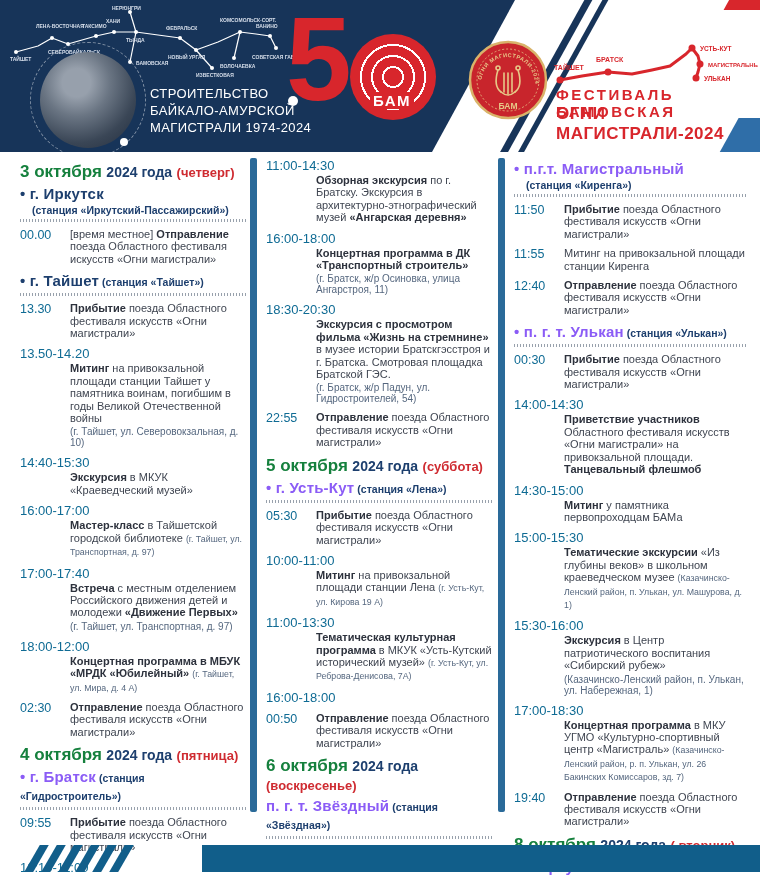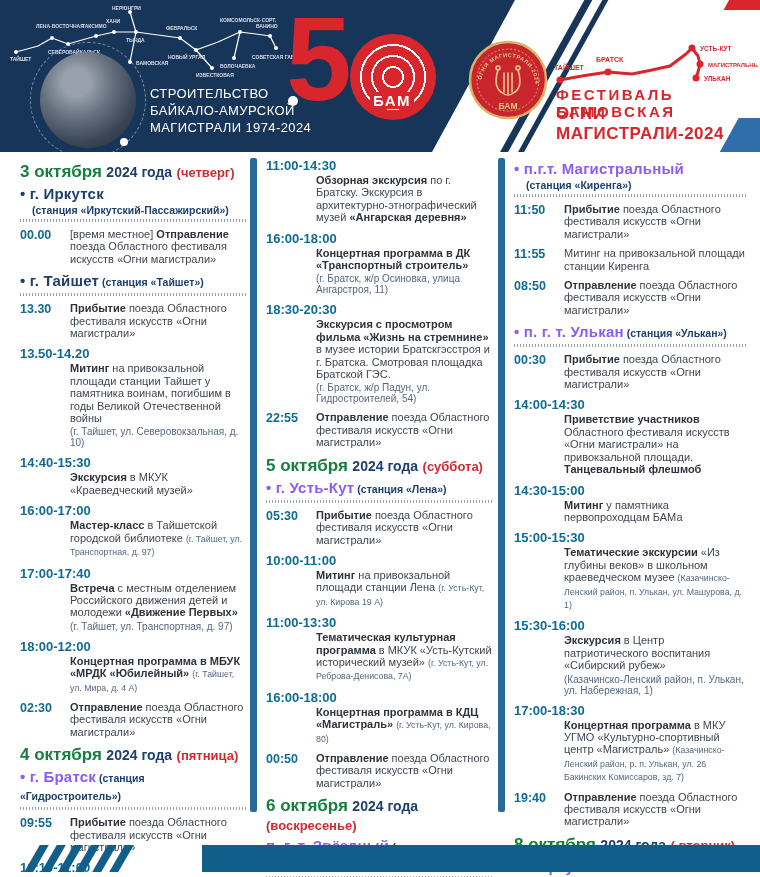--- a/index.html
+++ b/index.html
@@ -48,21 +48,21 @@
   .city-line{margin:2px 0 2px;}
   .city-name{font-weight:800;font-size:15px;letter-spacing:.2px;}
   .city-line.blue .city-name{color:#1d3f6e;}
   .city-line.red .city-name{color:#8b5cf6;}
   .city-station{font-size:10.5px;font-weight:600;color:#1d3f6e;}
   .city-station.block{display:block;margin-left:12px;margin-top:1px;}
   .rule{height:3px;margin:3px 0 6px;
         background:repeating-linear-gradient(90deg,#98a1ac 0 1px,transparent 1px 3px);}
   .event{margin:0 0 7px;}
   .event.inline{display:flex;}
-  .time{color:#0f6b94;font-weight:700;font-size:12.5px;}
+  .time{color:#0f6b94;font-weight:400;font-size:12.5px;}
   .event.inline .time{flex:0 0 48px;padding-right:2px;}
   .event.range .time{display:block;margin-bottom:1px;font-size:13px;}
   .ebody{font-size:11px;line-height:12.4px;color:#3f4551;}
   .event.inline .ebody{flex:1;}
   .event.range .ebody{margin-left:50px;}
   .eb{font-weight:700;color:#2d323d;}
   .en{font-weight:400;}
   .ev{font-size:8.8px;color:#55677f;font-weight:400;}
   .venue{font-size:10px;color:#55677f;line-height:11px;margin-top:2px;}
   
@@ -252,21 +252,20 @@
       <div class="event range">
         <span class="time">10:00-11:00</span>
         <div class="ebody"><span class="eb">Митинг</span><span class="en"> на привокзальной площади станции Лена </span><span class="ev">(г. Усть-Кут, ул. Кирова 19 А)</span></div>
       </div>
       <div class="event range">
         <span class="time">11:00-13:30</span>
         <div class="ebody"><span class="eb">Тематическая культурная программа</span><span class="en"> в МКУК «Усть-Кутский исторический музей» </span><span class="ev">(г. Усть-Кут, ул. Реброва-Денисова, 7А)</span></div>
       </div>
       <div class="event range">
         <span class="time">16:00-18:00</span>
-        <div class="ebody"><span class="eb">Концертная программа в КДЦ «Магистраль» </span><span class="ev">(г. Усть-Кут, ул. Кирова, 80)</span></div>
       </div>
       <div class="event inline">
         <span class="time">00:50</span>
         <div class="ebody"><span class="eb">Отправление</span><span class="en"> поезда Областного фестиваля искусств «Огни магистрали»</span></div>
       </div>
       <div class="date-line"><span class="date-day">6 октября</span> <span class="date-year">2024 года</span> <span class="date-dow">(воскресенье)</span></div>
       <div class="city-line red"><span class="city-name">п. г. т. Звёздный</span><span class="city-station"> (станция «Звёздная»)</span></div>
       <div class="rule"></div>
     </section>
   <div class="vbar v2"></div>
@@ -275,21 +274,21 @@
       <div class="rule"></div>
       <div class="event inline">
         <span class="time">11:50</span>
         <div class="ebody"><span class="eb">Прибытие</span><span class="en"> поезда Областного фестиваля искусств «Огни магистрали»</span></div>
       </div>
       <div class="event inline">
         <span class="time">11:55</span>
         <div class="ebody"><span class="en">Митинг на привокзальной площади станции Киренга</span></div>
       </div>
       <div class="event inline">
-        <span class="time">08:50</span>
+        <span class="time">12:40</span>
         <div class="ebody"><span class="eb">Отправление</span><span class="en"> поезда Областного фестиваля искусств «Огни магистрали»</span></div>
       </div>
       <div class="city-line red"><span class="city-name">• п. г. т. Улькан</span><span class="city-station"> (станция «Улькан»)</span></div>
       <div class="rule"></div>
       <div class="event inline">
         <span class="time">00:30</span>
         <div class="ebody"><span class="eb">Прибытие</span><span class="en"> поезда Областного фестиваля искусств «Огни магистрали»</span></div>
       </div>
       <div class="event range">
         <span class="time">14:00-14:30</span>

